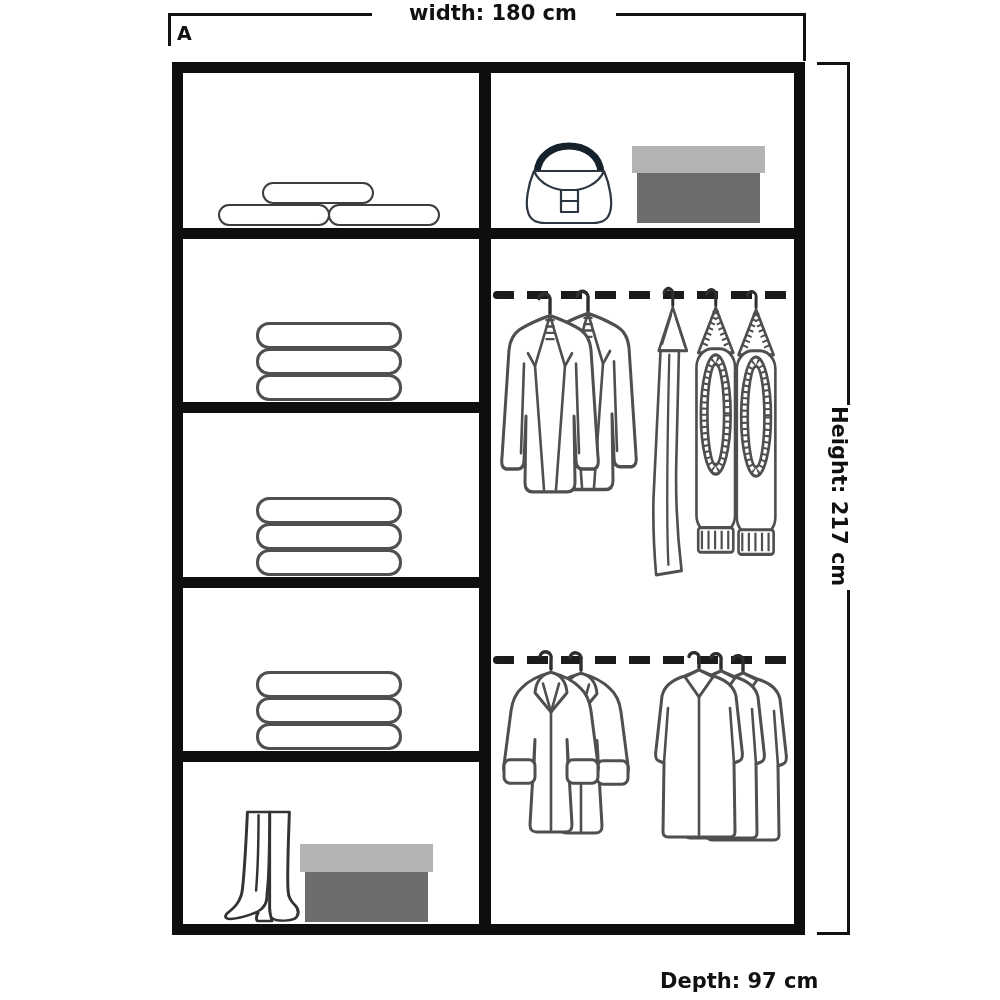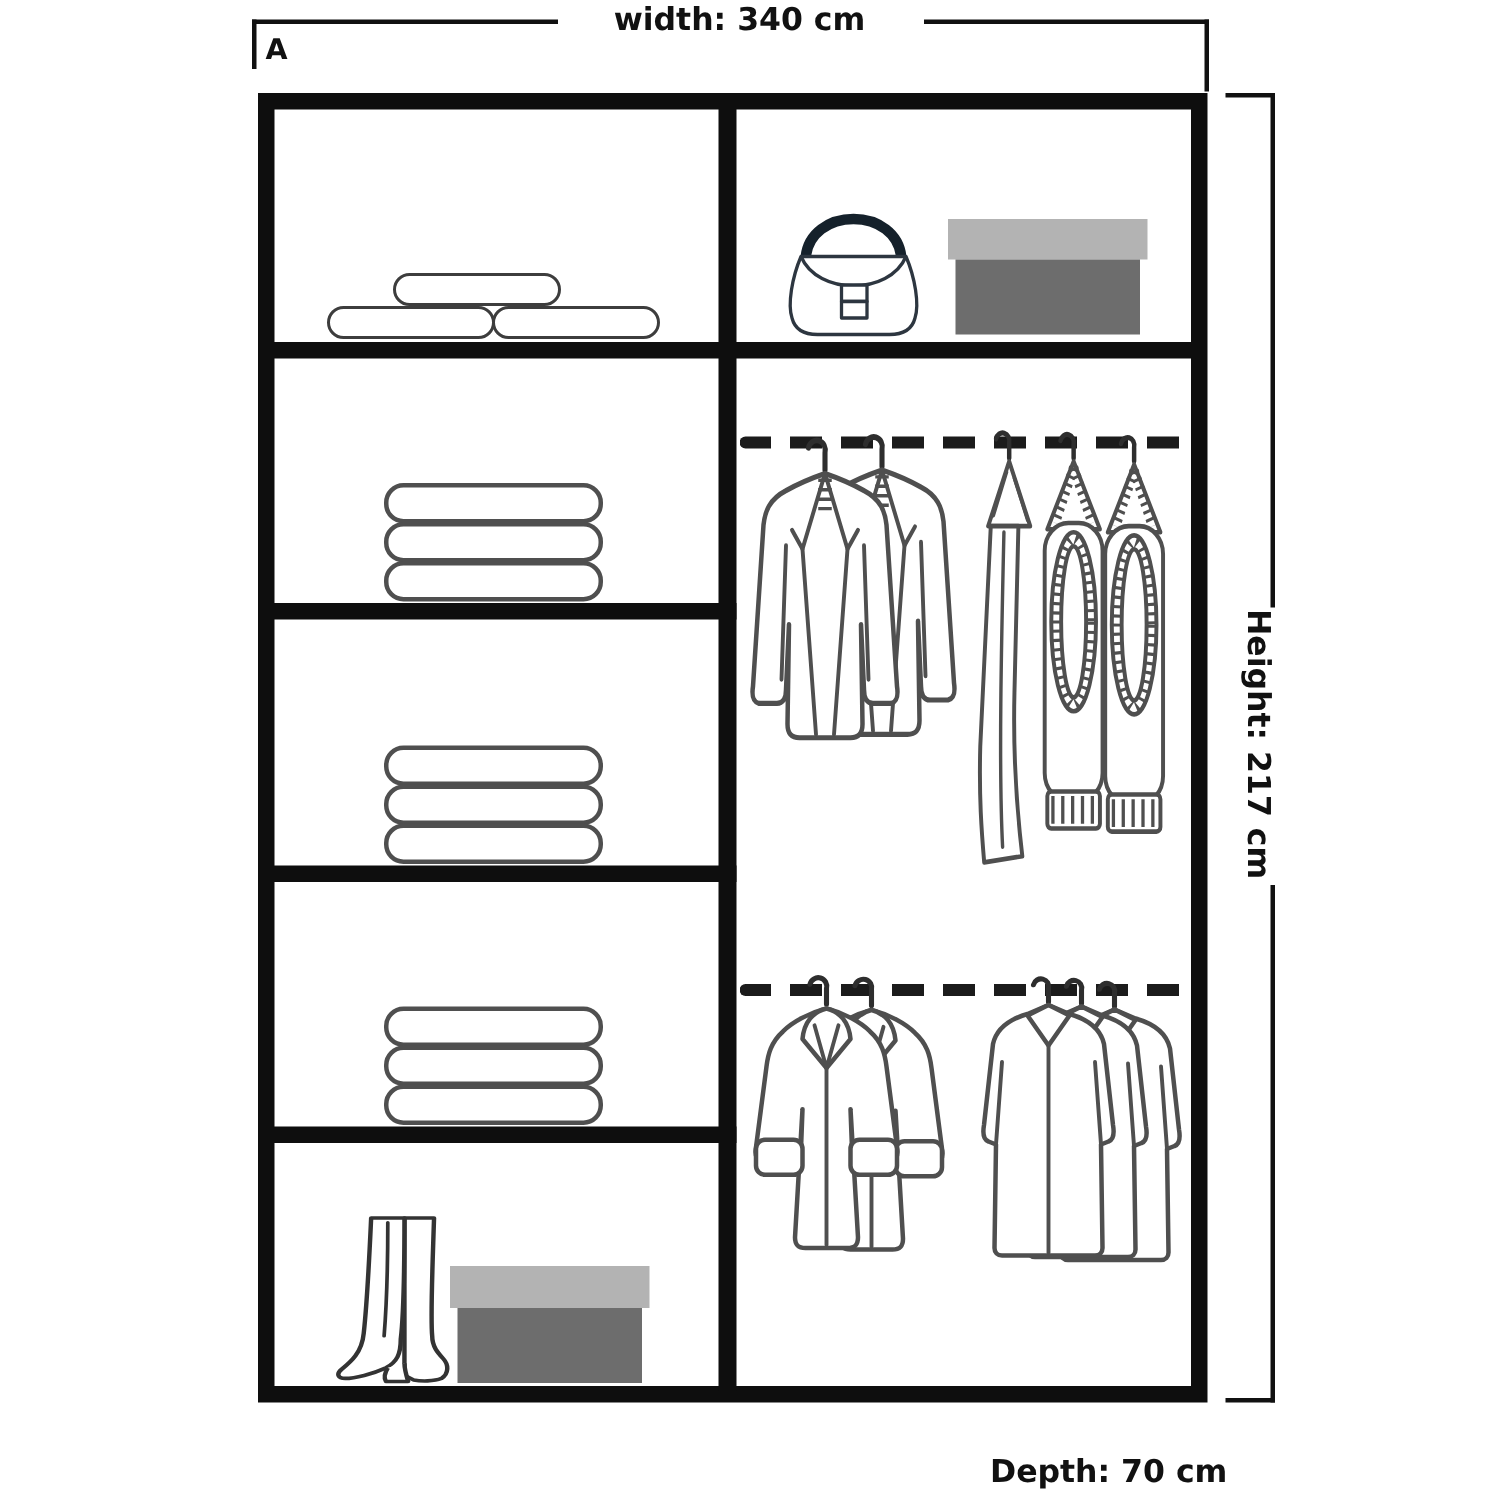--- a/index.html
+++ b/index.html
@@ -85,28 +85,28 @@
         <ellipse class="g-fill" cx="27" cy="122" rx="9.5" ry="49"></ellipse>
         <rect class="g-white" x="7" y="232" width="40" height="24" rx="3"></rect>
         <line class="g-rib" x1="10" y1="244" x2="44" y2="244" stroke-width="18" stroke-dasharray="2.5 5"></line>
         <rect class="g-stroke" x="7" y="232" width="40" height="24" rx="3"></rect>
       </g>
     </defs>
   </svg>
 
   <div class="bracket" style="left:168px;top:13px;width:201px;height:30px;border-top:3px solid #111;border-left:3px solid #111;"></div>
   <div class="abs section-label" style="left:177px;top:22px;">A</div>
-  <div class="abs dim-label" style="left:378px;top:1px;width:230px;text-align:center;">width: 340 cm</div>
+  <div class="abs dim-label" style="left:378px;top:1px;width:230px;text-align:center;">width: 180 cm</div>
   <div class="bracket" style="left:616px;top:13px;width:187px;height:45px;border-top:3px solid #111;border-right:3px solid #111;"></div>
 
   <div class="bracket" style="left:817px;top:62px;width:30px;height:340px;border-top:3px solid #111;border-right:3px solid #111;"></div>
   <div class="abs dim-label vtext" style="left:827px;top:406px;">Height: 217 cm</div>
   <div class="bracket" style="left:817px;top:590px;width:30px;height:342px;border-right:3px solid #111;border-bottom:3px solid #111;"></div>
 
-  <div class="abs dim-label" style="left:660px;top:969px;">Depth: 70 cm</div>
+  <div class="abs dim-label" style="left:660px;top:969px;">Depth: 97 cm</div>
 
   <div class="frame"></div>
   <div class="divider-v"></div>
   <div class="shelf-line" style="left:180px;top:228px;width:617px;"></div>
   <div class="shelf-line" style="left:180px;top:402px;width:311px;"></div>
   <div class="shelf-line" style="left:180px;top:577px;width:311px;"></div>
   <div class="shelf-line" style="left:180px;top:751px;width:311px;"></div>
 
   <div class="rail" style="left:493px;top:291px;width:301px;"></div>
   <div class="rail" style="left:493px;top:656px;width:301px;"></div>

